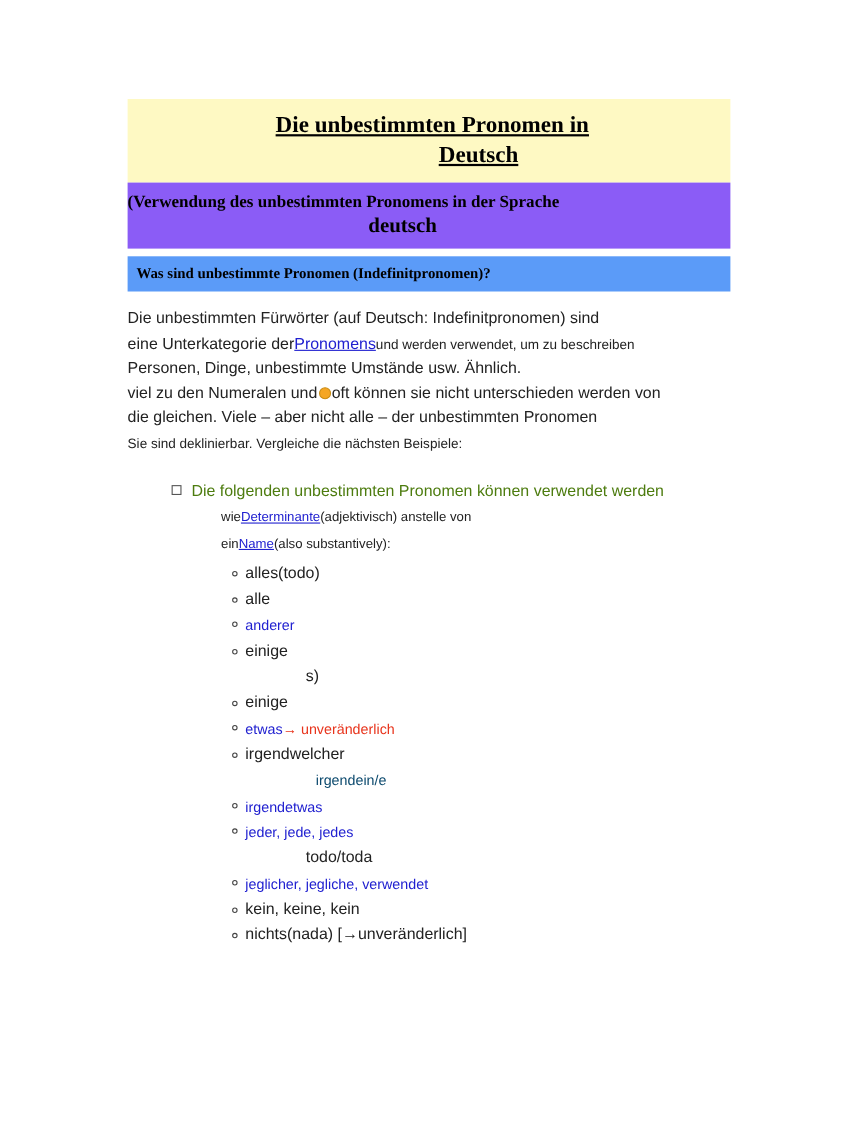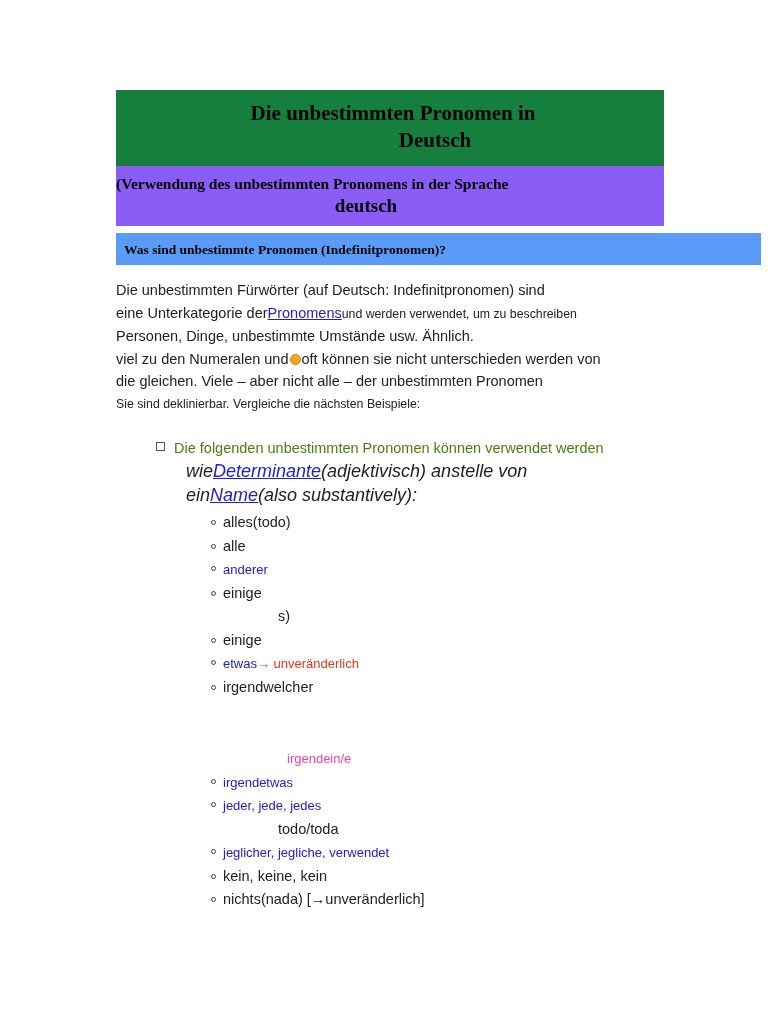--- a/index.html
+++ b/index.html
@@ -25,24 +25,25 @@
   }
   .content {
     position: absolute;
     left: 116px;
     top: 90px;
     width: 548px;
   }
 
   
   .title-banner {
-    background: #15803d;
+    background: #fef9c3;
     padding: 10px 12px 12px 12px;
     box-sizing: border-box;
     width: 548px;
+    text-decoration: underline;
   }
   .title-banner .line1 {
     font-family: "Liberation Serif", serif;
     font-weight: bold;
     font-size: 21px;
     line-height: 27px;
     color: #000000;
     text-align: center;
     padding-left: 6px;
   }
@@ -79,21 +80,21 @@
     color: #000000;
     text-align: center;
     padding-right: 40px;
   }
 
   .gap-4 { height: 7px; }
 
   
   .section-bar {
     background: #5b9bf8;
-    width: 645px;
+    width: 548px;
     box-sizing: border-box;
     padding: 7px 0 7px 8px;
   }
   .section-bar .sec-text {
     font-family: "Liberation Serif", serif;
     font-weight: bold;
     font-size: 13.5px;
     line-height: 17px;
     color: #000000;
   }
@@ -141,25 +142,24 @@
     position: absolute;
     left: 0px;
     top: 5px;
     width: 7px;
     height: 7px;
     border: 1px solid #555555;
     background: transparent;
     display: inline-block;
   }
   .indent-1 {
-    margin-left: 30px;
-    font-size: 18px;
+    margin-left: 45px;
+    font-size: 12px;
     line-height: 23.5px;
     color: #222222;
-    font-style: italic;
   }
 
   
   .sublist {
     margin-top: 4px;
     margin-left: 55px;
   }
   .sub-item {
     position: relative;
     padding-left: 12px;
@@ -182,24 +182,23 @@
     font-size: 13px;
   }
   .sub-item.blue .circ { top: 8px; }
   .plain-sub {
     margin-left: 67px;
     font-size: 14.5px;
     line-height: 23.5px;
     color: #222222;
   }
   .plain-sub.blue-sm {
-    color: #ec4899;
+    color: #0c4a6e;
     font-size: 13px;
     margin-left: 76px;
-    margin-top: 48px;
   }
   .red {
     color: #e8341c;
   }
 </style>
 </head>
 <body>
 
 <div class="page">
   <div class="content">

